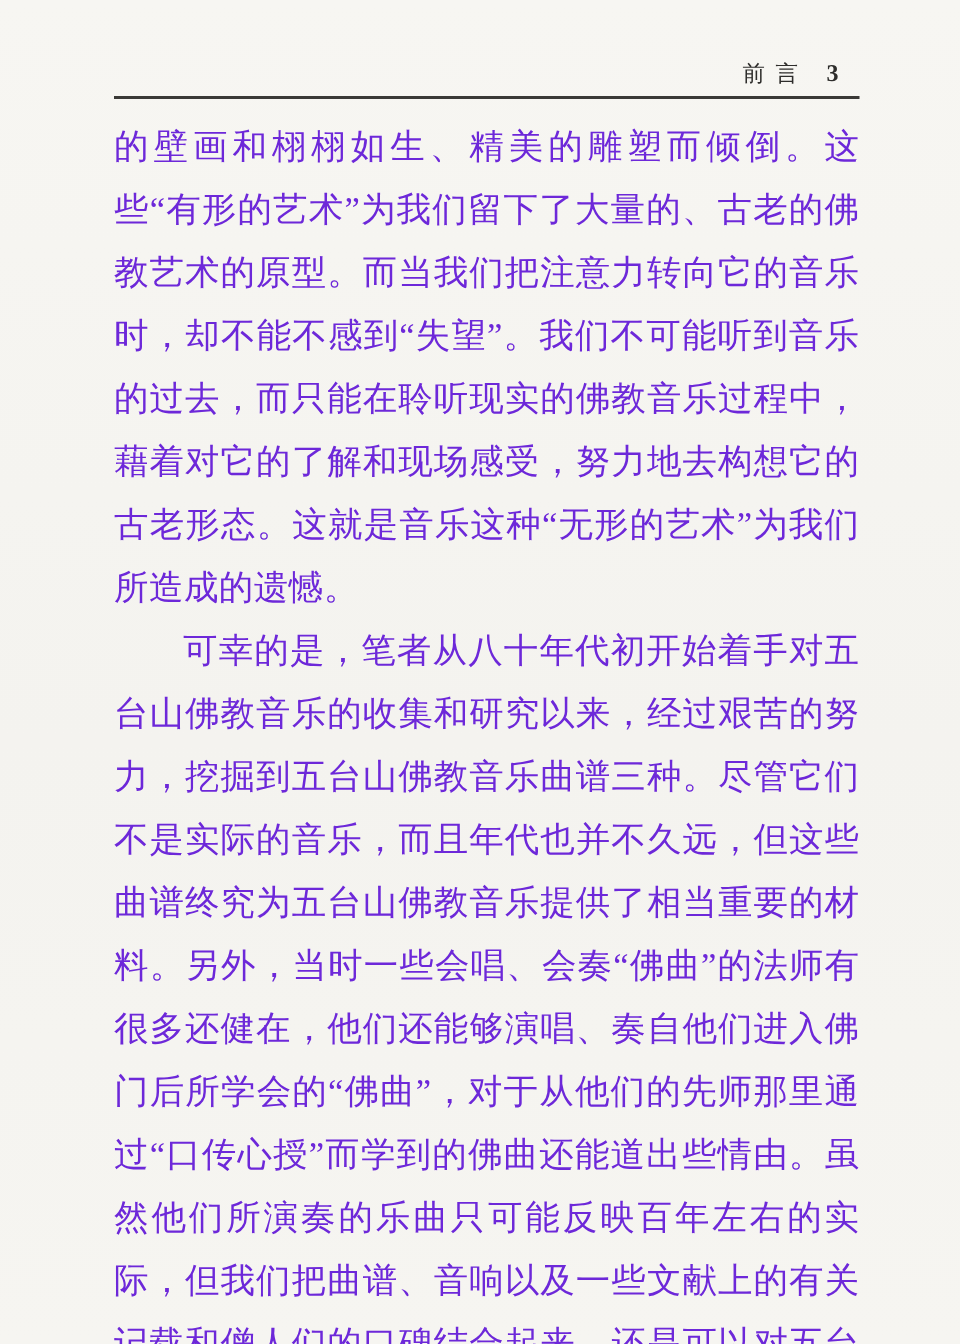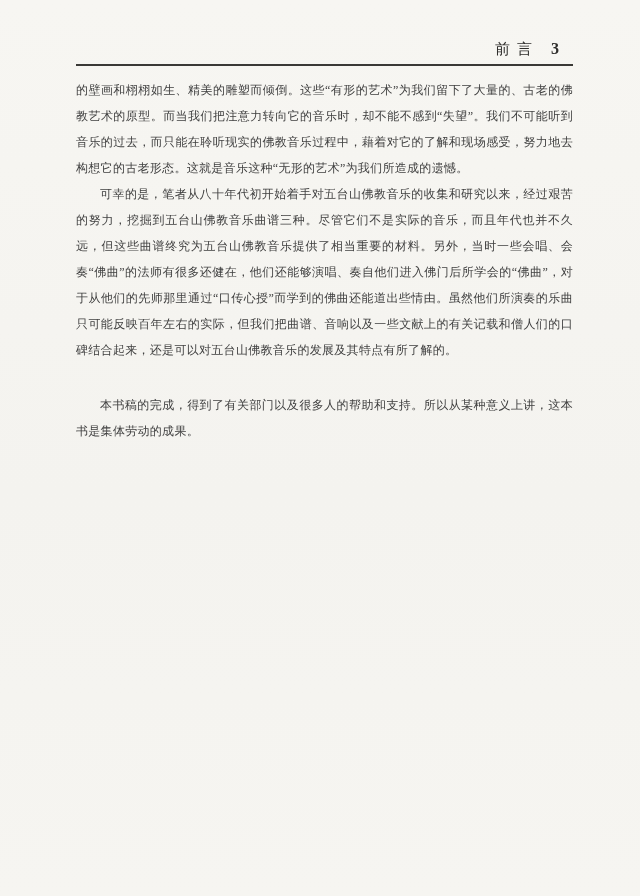--- a/index.html
+++ b/index.html
@@ -51,23 +51,23 @@
     margin-top: 5px;
     height: 0;
     border-bottom: 2px solid #3a3936;
   }
 
   .body-text {
     margin-top: 11px;
   }
 
   .body-text p {
-    font-size: 12px;
-    line-height: 26px;
-    color: #404040;
+    font-size: 23px;
+    line-height: 42px;
+    color: #6d28d9;
     text-align: justify;
     text-justify: inter-character;
     word-break: break-all;
     letter-spacing: 0.3px;
   }
 
   .body-text p.indent {
     text-indent: 2em;
   }
 

